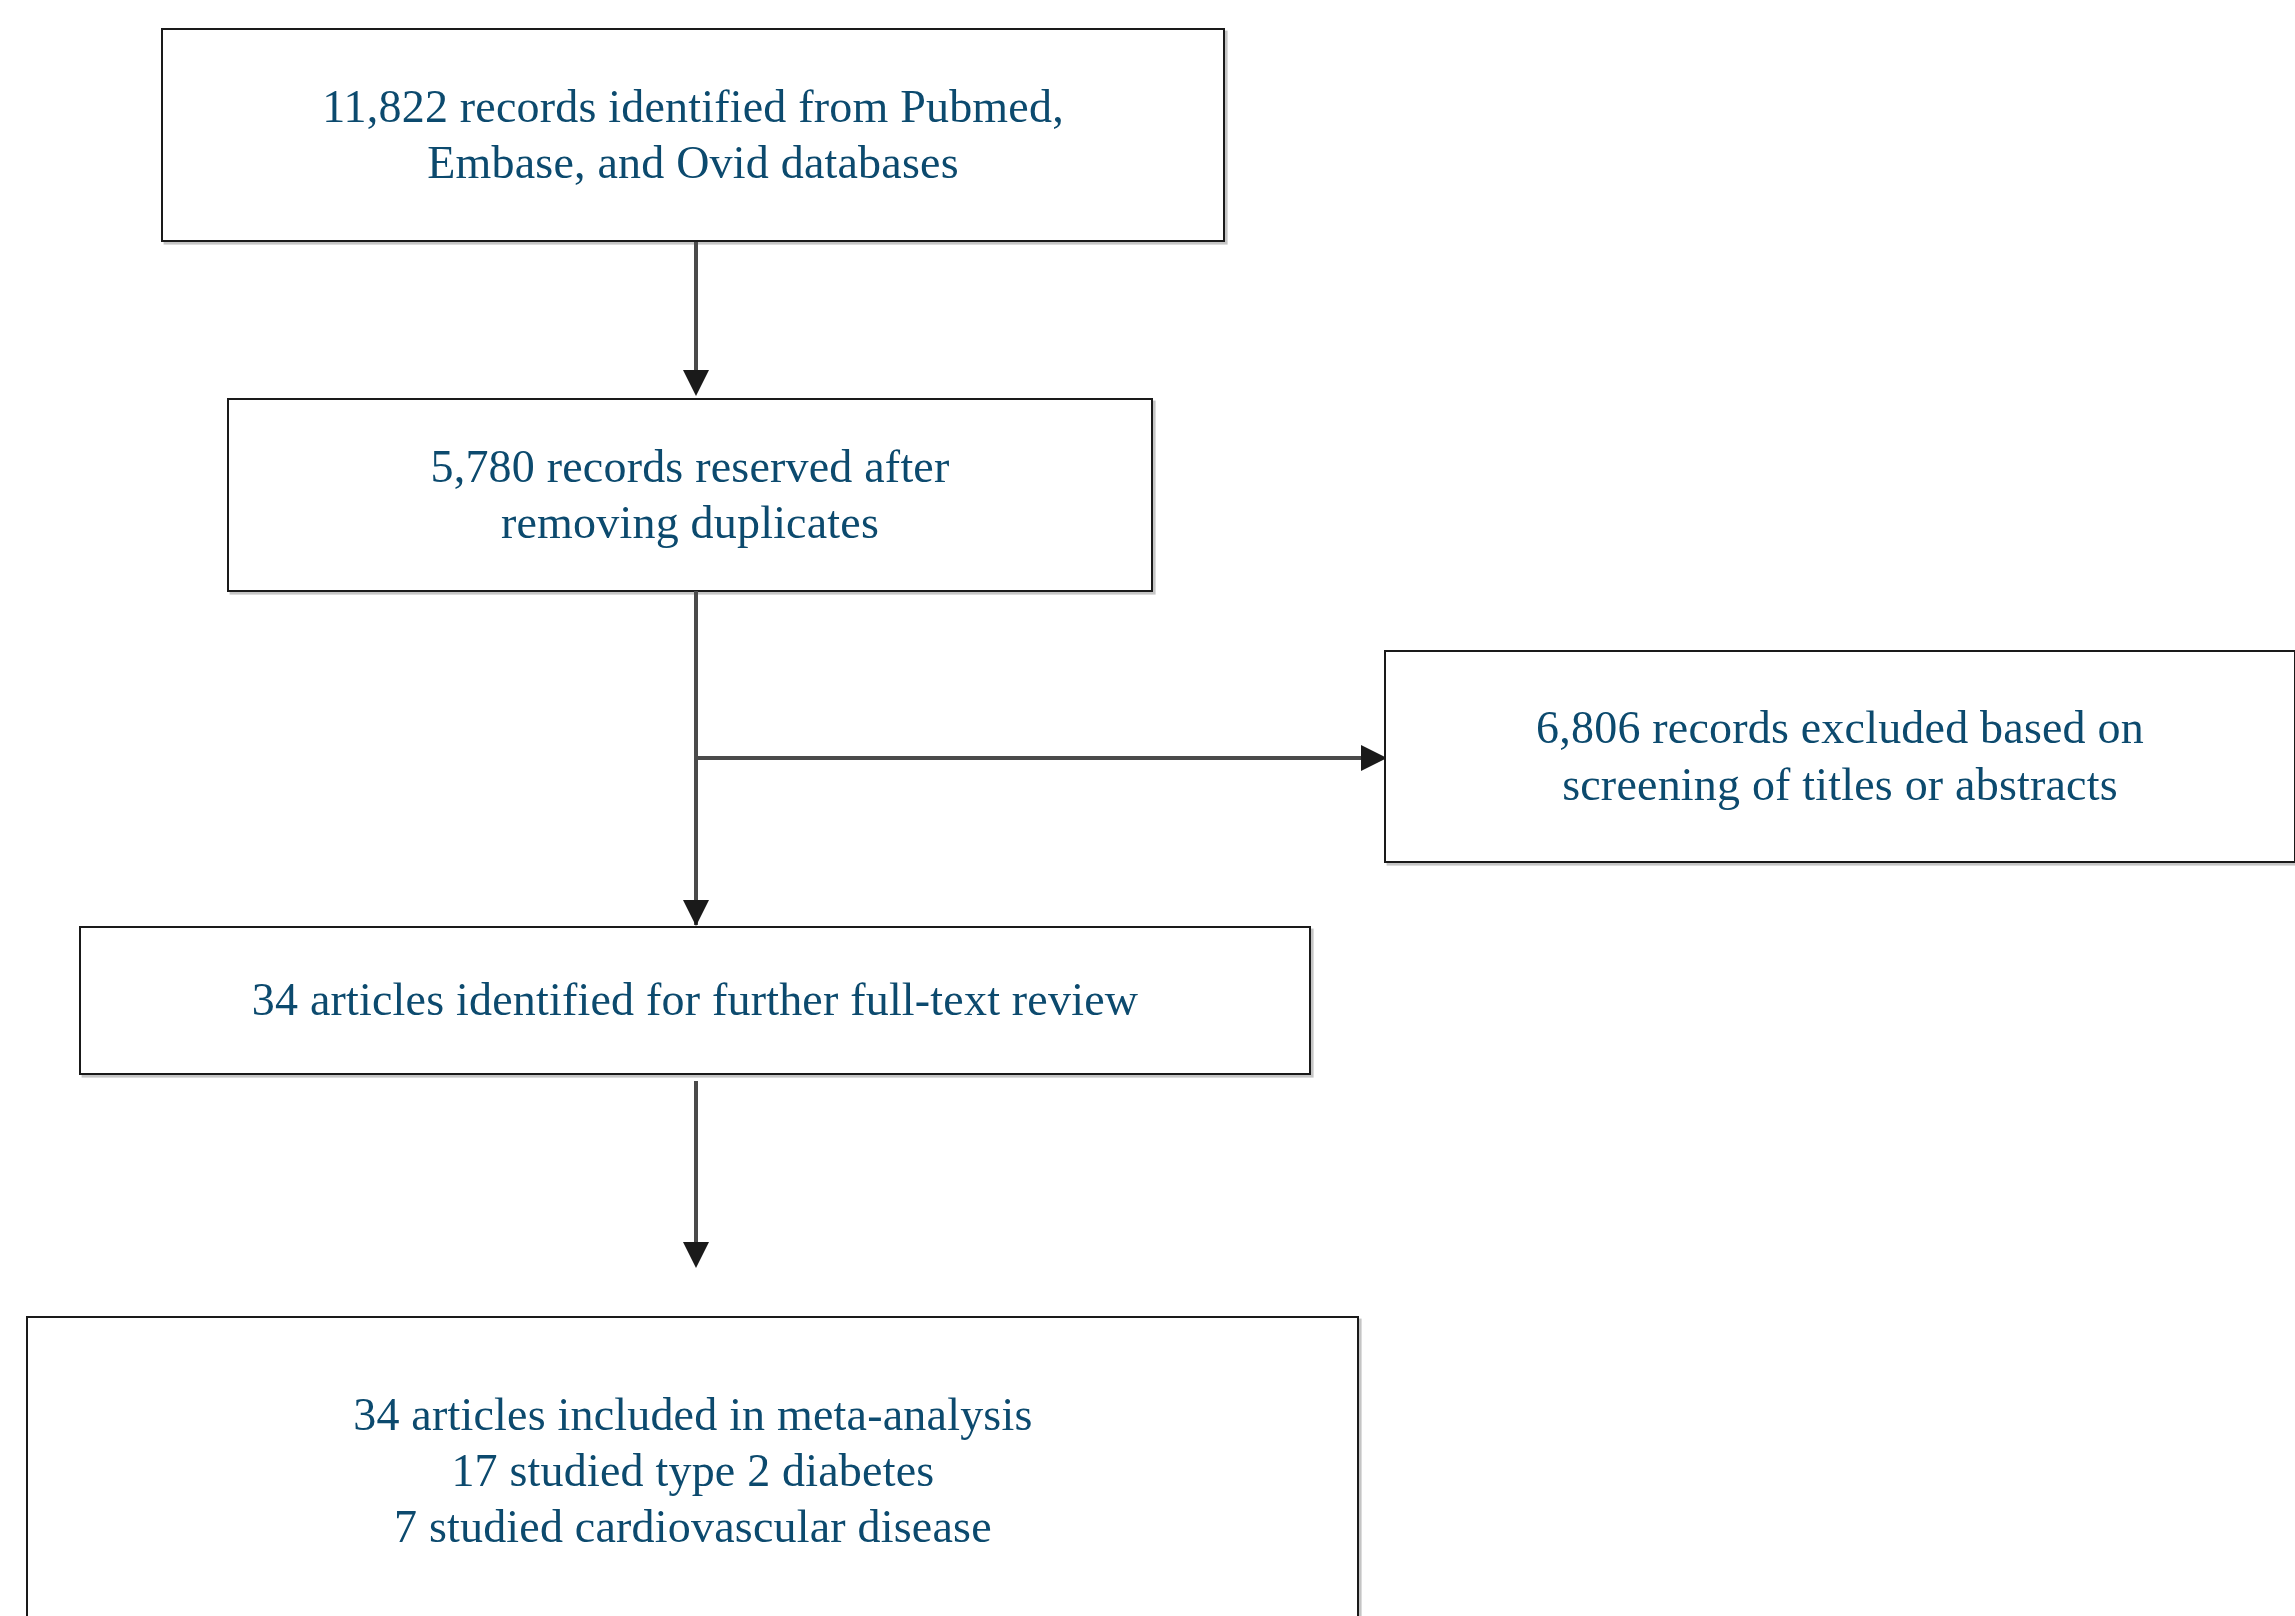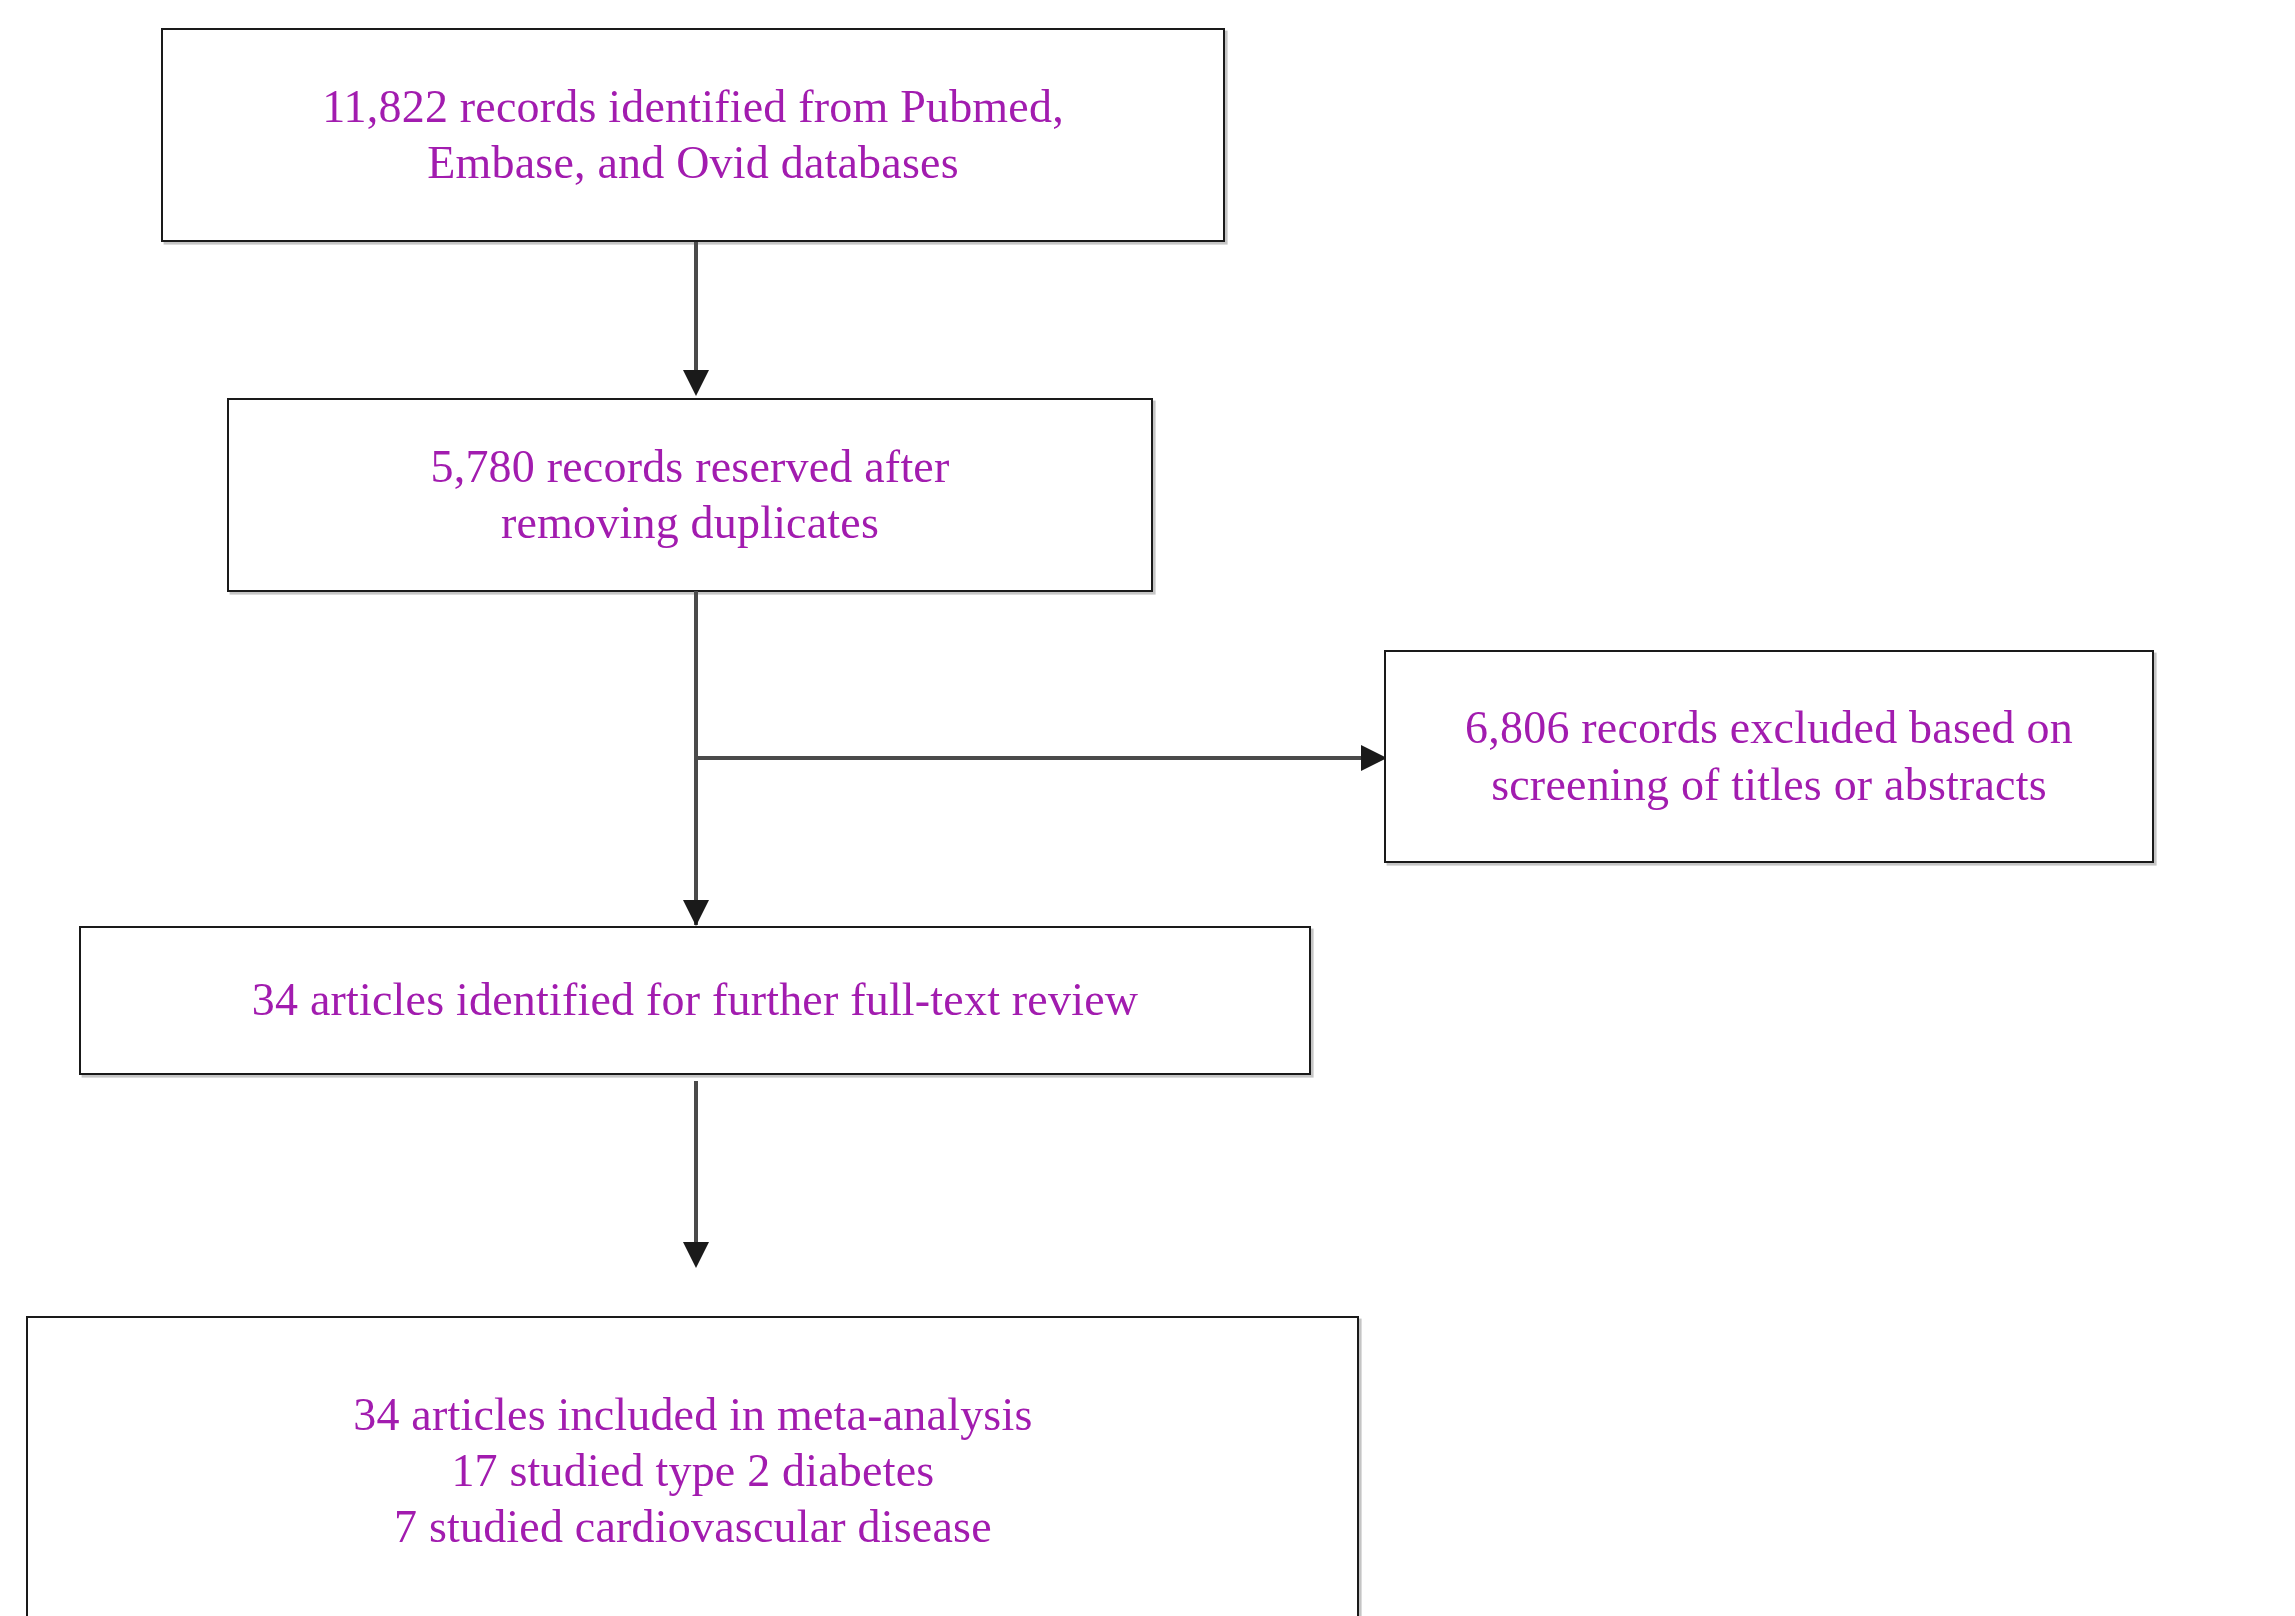--- a/index.html
+++ b/index.html
@@ -20,34 +20,34 @@
     position: absolute;
     box-sizing: border-box;
     background: #ffffff;
     border: 2.6px solid #1a1a1a;
     box-shadow: 2.6px 2.6px 0 0 rgba(150,150,150,0.55);
     display: flex;
     flex-direction: column;
     align-items: center;
     justify-content: center;
     text-align: center;
-    color: #a21caf;
+    color: #0c4a6e;
   }
   .node .line {
     display: block;
     white-space: nowrap;
     font-size: 46px;
     line-height: 1.22;
     letter-spacing: 0.2px;
   }
 
   
   #node-identification { left: 161px;  top: 28px;   width: 1064px; height: 214px; }
   #node-deduplicated   { left: 227px;  top: 398px;  width: 926px; height: 194px; }
-  #node-excluded       { left: 1384px; top: 650px;  width: 770px; height: 213px; }
+  #node-excluded       { left: 1384px; top: 650px;  width: 912px; height: 213px; }
   #node-fulltext       { left: 79px;   top: 926px; width: 1232px; height: 149px; }
   #node-included       { left: 26.4px;   top: 1268px; width: 1333px; height: 310px; margin-top: 48px; }
 
   
   .conn-v {
     position: absolute;
     width: 4.4px;
     background: #4a4a4a;
   }
   .conn-h {

